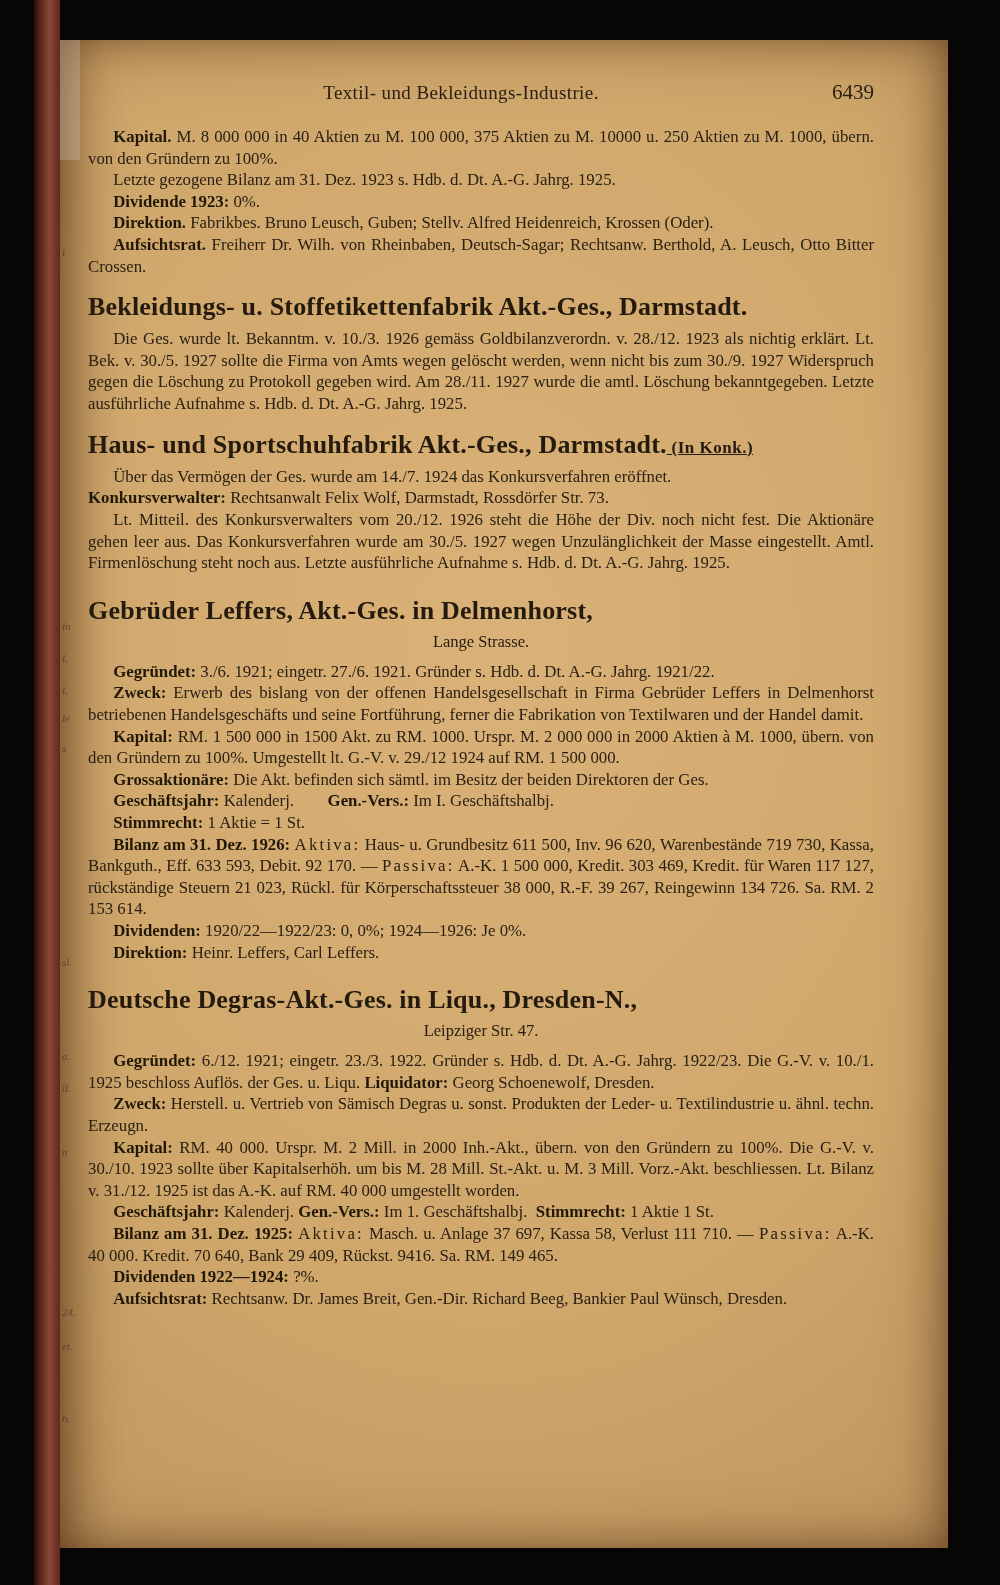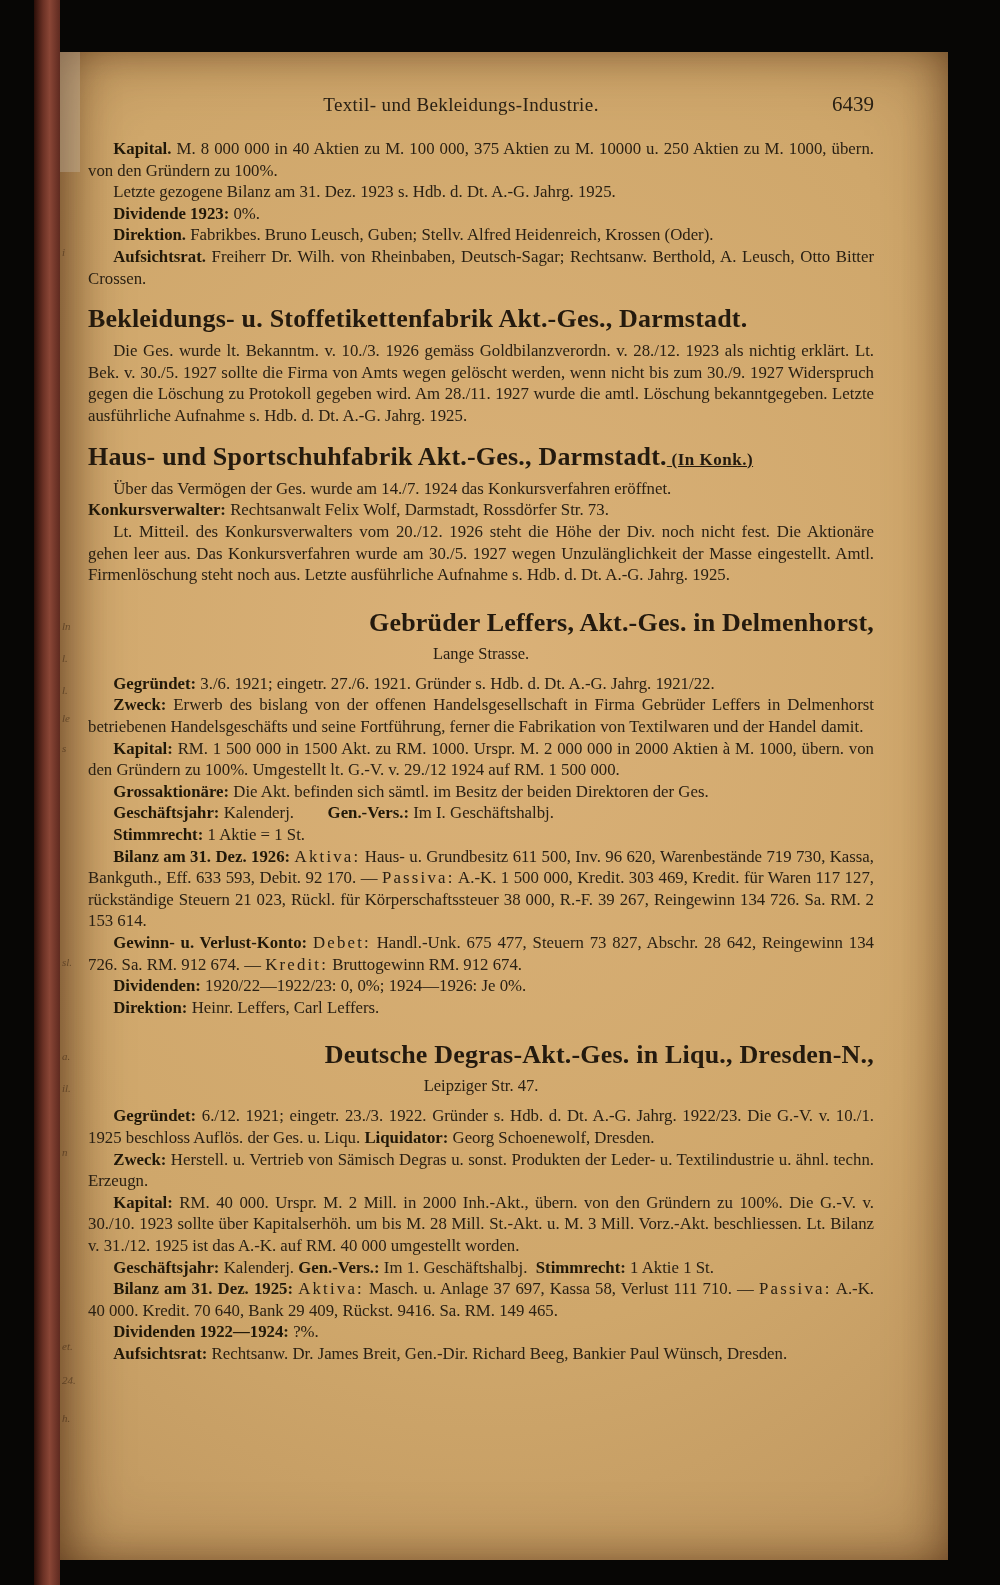--- a/index.html
+++ b/index.html
@@ -2,35 +2,35 @@
 <html><head>
 <meta charset="utf-8">
 <style>
   html,body{margin:0;padding:0;background:#050505;}
   .viewport{position:relative;width:1000px;height:1585px;background:#070605;overflow:hidden;
             font-family:"Liberation Serif","DejaVu Serif",serif;}
   
   .spine{position:absolute;left:34px;top:0;width:26px;height:100%;
          background:linear-gradient(90deg,#2a0e08 0%,#6b3125 35%,#8a4636 60%,#5e2a20 100%);}
   
-  .paper{position:absolute;left:60px;top:52px;width:888px;height:1508px;box-sizing:border-box;
+  .paper{position:absolute;left:60px;top:40px;width:888px;height:1508px;box-sizing:border-box;
          padding:42px 74px 36px 28px;overflow:hidden;
          background:radial-gradient(ellipse 120% 90% at 48% 40%, #dab178 0%, #cfa76b 50%, #bd955e 82%, #a8824f 100%);
          box-shadow:inset 0 0 70px rgba(70,35,8,0.38), inset 28px 0 48px -22px rgba(55,22,5,0.55), inset -18px 0 40px -18px rgba(55,25,8,0.45);}
   .corner-artifact{position:absolute;left:0;top:0;width:20px;height:120px;background:rgba(205,200,188,0.30);}
   .content-ink{color:#271d10;}
   
   .page-header{position:relative;height:28px;margin-bottom:16px;}
   .running-title{position:absolute;left:0;right:40px;text-align:center;font-size:19px;letter-spacing:.4px;color:#2a2013;}
   .page-number{position:absolute;right:0;top:-2px;font-size:21px;color:#2a2013;}
   
   .entry{margin-top:9px;}
   .entry:first-child{margin-top:0;}
   .entry-heading{font-size:26px;font-weight:700;color:#241a0e;line-height:1.12;margin:15px 0 7px;letter-spacing:.2px;}
-  .entry-heading.center{text-align:right;margin-top:22px;}
+  .entry-heading.center{text-align:left;margin-top:22px;}
   .heading-suffix{font-size:17px;font-weight:700;letter-spacing:.5px;text-decoration:underline;}
   .entry-subtitle{text-align:center;font-size:16.5px;color:#2a2013;margin:0 0 9px;}
   p.body-par{margin:0;font-size:16.8px;line-height:21.6px;text-align:justify;text-indent:1.5em;color:#2a2013;}
   p.body-par.noindent{text-indent:0;}
   p.body-par b{font-weight:700;color:#211808;}
   .sperr{letter-spacing:2.2px;}
   
   .spine-ghosts{position:absolute;left:0;top:0;width:100%;height:100%;pointer-events:none;z-index:6;}
   .edge-mark{position:absolute;left:62px;font-size:11px;font-style:italic;color:rgba(45,28,12,0.50);}
 </style>
@@ -69,21 +69,20 @@
         <section class="entry">
           <h2 class="entry-heading center">Gebrüder Leffers, Akt.-Ges. in Delmenhorst,</h2>
           <div class="entry-subtitle">Lange Strasse.</div>
           <p class="body-par"><b>Gegründet:</b> 3./6. 1921; eingetr. 27./6. 1921.  Gründer s. Hdb. d. Dt. A.-G. Jahrg. 1921/22.</p>
           <p class="body-par"><b>Zweck:</b> Erwerb des bislang von der offenen Handelsgesellschaft in Firma Gebrüder Leffers in Delmenhorst betriebenen Handelsgeschäfts und seine Fortführung, ferner die Fabrikation von Textilwaren und der Handel damit.</p>
           <p class="body-par"><b>Kapital:</b> RM. 1 500 000 in 1500 Akt. zu RM. 1000.  Urspr. M. 2 000 000 in 2000 Aktien à M. 1000, übern. von den Gründern zu 100%.  Umgestellt lt. G.-V. v. 29./12 1924 auf RM. 1 500 000.</p>
           <p class="body-par"><b>Grossaktionäre:</b> Die Akt. befinden sich sämtl. im Besitz der beiden Direktoren der Ges.</p>
           <p class="body-par"><b>Geschäftsjahr:</b> Kalenderj.  <b>Gen.-Vers.:</b> Im I. Geschäftshalbj.</p>
           <p class="body-par"><b>Stimmrecht:</b> 1 Aktie = 1 St.</p>
           <p class="body-par"><b>Bilanz am 31. Dez. 1926:</b> <span class="sperr">Aktiva:</span> Haus- u. Grundbesitz 611 500, Inv. 96 620, Warenbestände 719 730, Kassa, Bankguth., Eff. 633 593, Debit. 92 170. — <span class="sperr">Passiva:</span> A.-K. 1 500 000, Kredit. 303 469, Kredit. für Waren 117 127, rückständige Steuern 21 023, Rückl. für Körperschaftssteuer 38 000, R.-F. 39 267, Reingewinn 134 726.  Sa. RM. 2 153 614.</p>
-          <p class="body-par"><b>Gewinn- u. Verlust-Konto:</b> <span class="sperr">Debet:</span> Handl.-Unk. 675 477, Steuern 73 827, Abschr. 28 642, Reingewinn 134 726.  Sa. RM. 912 674. — <span class="sperr">Kredit:</span> Bruttogewinn RM. 912 674.</p>
           <p class="body-par"><b>Dividenden:</b> 1920/22—1922/23: 0, 0%; 1924—1926: Je 0%.</p>
           <p class="body-par"><b>Direktion:</b> Heinr. Leffers, Carl Leffers.</p>
         </section>
         <section class="entry">
           <h2 class="entry-heading center">Deutsche Degras-Akt.-Ges. in Liqu., Dresden-N.,</h2>
           <div class="entry-subtitle">Leipziger Str. 47.</div>
           <p class="body-par"><b>Gegründet:</b> 6./12. 1921; eingetr. 23./3. 1922.  Gründer s. Hdb. d. Dt. A.-G. Jahrg. 1922/23. Die G.-V. v. 10./1. 1925 beschloss Auflös. der Ges. u. Liqu.  <b>Liquidator:</b> Georg Schoenewolf, Dresden.</p>
           <p class="body-par"><b>Zweck:</b> Herstell. u. Vertrieb von Sämisch Degras u. sonst. Produkten der Leder- u. Textilindustrie u. ähnl. techn. Erzeugn.</p>
           <p class="body-par"><b>Kapital:</b> RM. 40 000.  Urspr. M. 2 Mill. in 2000 Inh.-Akt., übern. von den Gründern zu 100%. Die G.-V. v. 30./10. 1923 sollte über Kapitalserhöh. um bis M. 28 Mill. St.-Akt. u. M. 3 Mill. Vorz.-Akt. beschliessen.  Lt. Bilanz v. 31./12. 1925 ist das A.-K. auf RM. 40 000 umgestellt worden.</p>
           <p class="body-par"><b>Geschäftsjahr:</b> Kalenderj. <b>Gen.-Vers.:</b> Im 1. Geschäftshalbj. <b>Stimmrecht:</b> 1 Aktie 1 St.</p>
@@ -99,16 +98,16 @@
       <span class="edge-mark" style="top: 620px;">ln</span>
       <span class="edge-mark" style="top: 652px;">l.</span>
       <span class="edge-mark" style="top: 684px;">l.</span>
       <span class="edge-mark" style="top: 712px;">le</span>
       <span class="edge-mark" style="top: 742px;">s</span>
       <span class="edge-mark" style="top: 956px;">sl.</span>
       <span class="edge-mark" style="top: 1050px;">a.</span>
       <span class="edge-mark" style="top: 1082px;">il.</span>
       <span class="edge-mark" style="top: 1146px;">n</span>
       <span class="edge-mark" style="top: 1340px;">et.</span>
-      <span class="edge-mark" style="top: 1374px;">24.</span>
+      <span class="edge-mark" style="top: 1306px;">24.</span>
       <span class="edge-mark" style="top: 1412px;">h.</span>
     </div>
 </div>
 
 </body></html>

